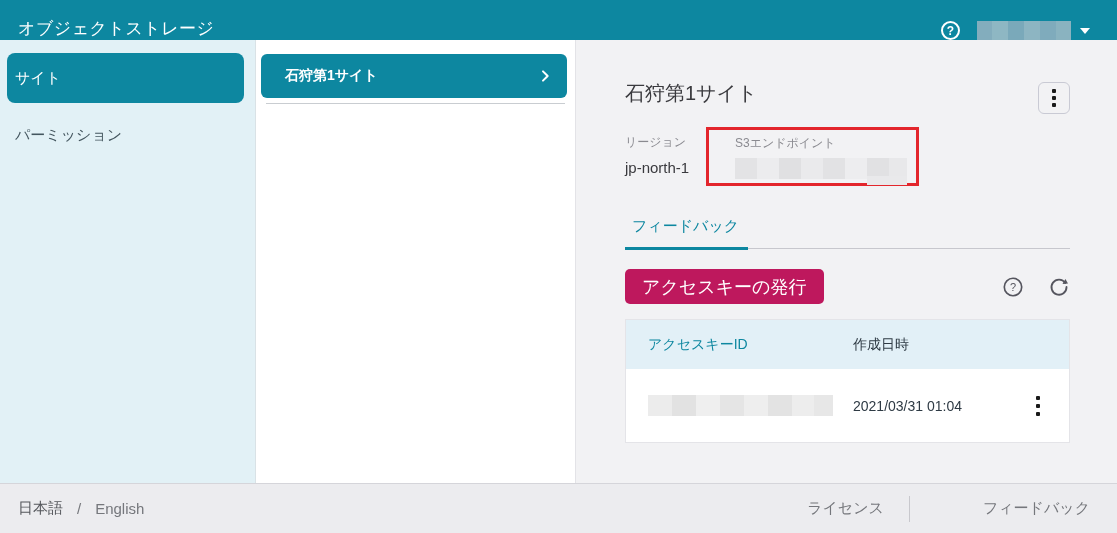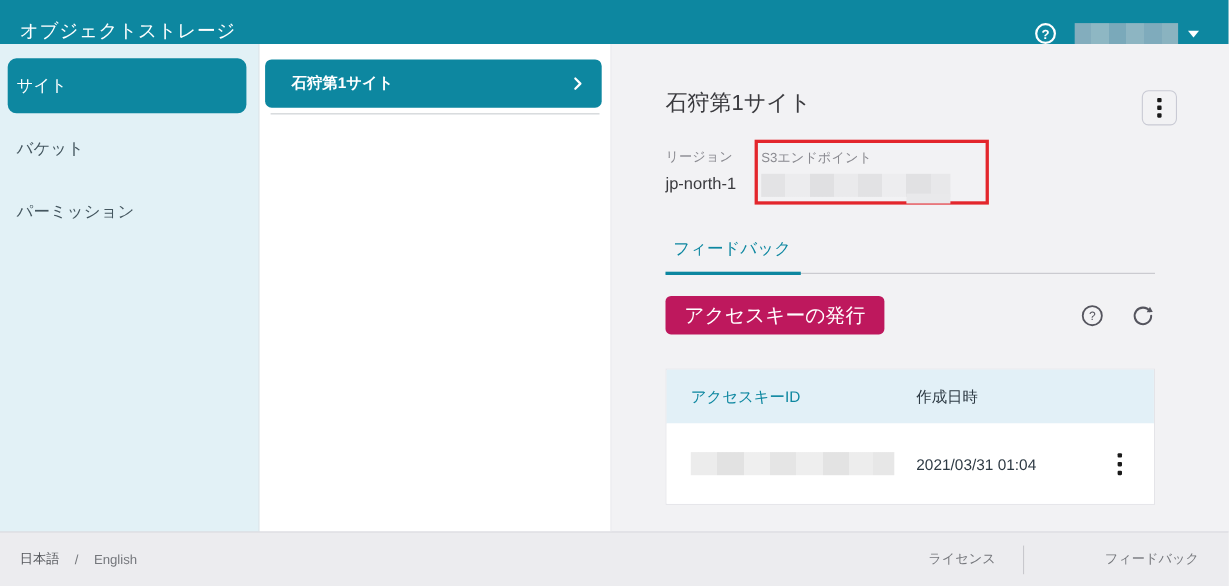--- a/index.html
+++ b/index.html
@@ -28,21 +28,21 @@
   }
   .caret-down {
     margin-left:9px; width:0; height:0; cursor:pointer;
     border-left:5px solid transparent; border-right:5px solid transparent;
     border-top:6px solid #fff;
   }
   
   .layout { display:flex; height:443px; }
   
   .sidebar {
-    width:236px; background:#E2F1F6; border-right:1px solid #D9E2E6;
+    width:256px; background:#E2F1F6; border-right:1px solid #D9E2E6;
     padding-top:13px; flex-shrink:0;
   }
   .side-item {
     height:50px; display:flex; align-items:center; padding-left:15px;
     font-size:15px; color:#44565F; cursor:pointer; margin-bottom:7px;
   }
   .side-item.active {
     margin:0 11px 7px 7px; padding-left:8px; background:#0D87A0;
     color:#fff; border-radius:8px;
   }
@@ -68,21 +68,21 @@
     align-items:center; justify-content:center; cursor:pointer; margin-top:2px;
   }
   .kebab-btn i, .row-kebab i {
     width:4px; height:4px; background:#1A1A1A; border-radius:1px; display:block;
   }
   .meta-row { display:flex; margin-top:13px; }
   .region-col { width:81px; padding-top:7px; }
   .meta-label { font-size:12px; color:#8A8A90; }
   .region-value { font-size:15px; color:#3A3A3E; margin-top:8px; }
   .endpoint-box {
-    border:3px solid #E3262C; width:213px; height:59px; padding:5px 3px;
+    border:3px solid #E3262C; width:213px; height:59px; padding:5px 26px;
   }
   .endpoint-blur-wrap { position:relative; margin-top:6px; height:28px; }
   .endpoint-blur {
     width:172px; height:21px;
     background:linear-gradient(90deg,#e3e3e5 0 22px,#ececee 0 44px,#e0e0e2 0 66px,#eaeaec 0 88px,#e2e2e4 0 110px,#ededef 0 132px,#e1e1e3 0 154px,#e8e8ea 0 172px);
   }
   .endpoint-blur2 {
     position:absolute; left:132px; top:18px; width:40px; height:9px; background:#e9e9eb;
   }
   
@@ -93,35 +93,35 @@
   }
   
   .toolbar { margin-top:20px; width:445px; display:flex; align-items:center; }
   .issue-btn {
     background:#be185d; color:#fff; border:none; border-radius:5px; height:35px;
     padding:0 17px; font-size:18px; font-family:inherit; cursor:pointer;
   }
   .toolbar-icons { margin-left:auto; display:flex; align-items:center; gap:24px; }
   .icon-btn { width:22px; height:22px; cursor:pointer; display:flex; }
   
-  .table-card { margin-top:31px; width:445px; background:#fff; border:1px solid #E4E4E8; }
+  .table-card { margin-top:15px; width:445px; background:#fff; border:1px solid #E4E4E8; }
   .thead { background:#E2F0F7; display:flex; height:49px; align-items:center; font-size:14px; color:#0D87A0; }
   .trow { display:flex; height:73px; align-items:center; background:#fff; }
   .col-id { width:227px; padding-left:22px; }
   .col-date { flex:1; font-size:14px; color:#2E3A44; }
   .col-menu { width:62px; display:flex; justify-content:center; }
   .id-blur {
     width:185px; height:21px;
     background:linear-gradient(90deg,#ececec 0 24px,#e2e2e2 0 48px,#efefef 0 72px,#e5e5e5 0 96px,#eeeeee 0 120px,#e3e3e3 0 144px,#ededed 0 166px,#e7e7e7 0 185px);
   }
   .row-kebab { display:flex; flex-direction:column; gap:4px; cursor:pointer; padding:4px; }
   
   .footer {
     height:50px; background:#ECECEF; border-top:1px solid #D5D5DA;
-    display:flex; align-items:center; padding:0 27px 0 18px; font-size:12px;
+    display:flex; align-items:center; padding:0 27px 0 18px; font-size:15px;
   }
   .lang-group { display:flex; align-items:center; gap:14px; }
   .lang-ja { color:#55575C; cursor:pointer; }
   .lang-sep { color:#75777C; }
   .lang-en { color:#75777C; cursor:pointer; }
   .footer-right { margin-left:auto; display:flex; align-items:center; color:#75777C; }
   .footer-link { cursor:pointer;margin-left:48px; }
   .vert-sep { width:1px; height:26px; background:#C8C8CD; margin:0 25px; }
 </style>
 </head>
@@ -133,21 +133,20 @@
     <span class="help-circle-top">?</span>
     <span class="user-blur"></span>
     <span class="caret-down"></span>
   </div>
 </div>
 
 <div class="layout">
 
   <div class="sidebar">
     <div class="side-item active">サイト</div>
-    <div class="side-item">バケット</div>
     <div class="side-item">パーミッション</div>
   </div>
 
   <div class="middlepanel">
     <div class="site-item">
       <span>石狩第1サイト</span>
       <span class="chev">
         <svg width="16" height="16" viewBox="0 0 24 24">
             <polyline points="9,5 16,12 9,19" fill="none" stroke="#ffffff" stroke-width="3" stroke-linecap="round" stroke-linejoin="round"></polyline>
           </svg>

